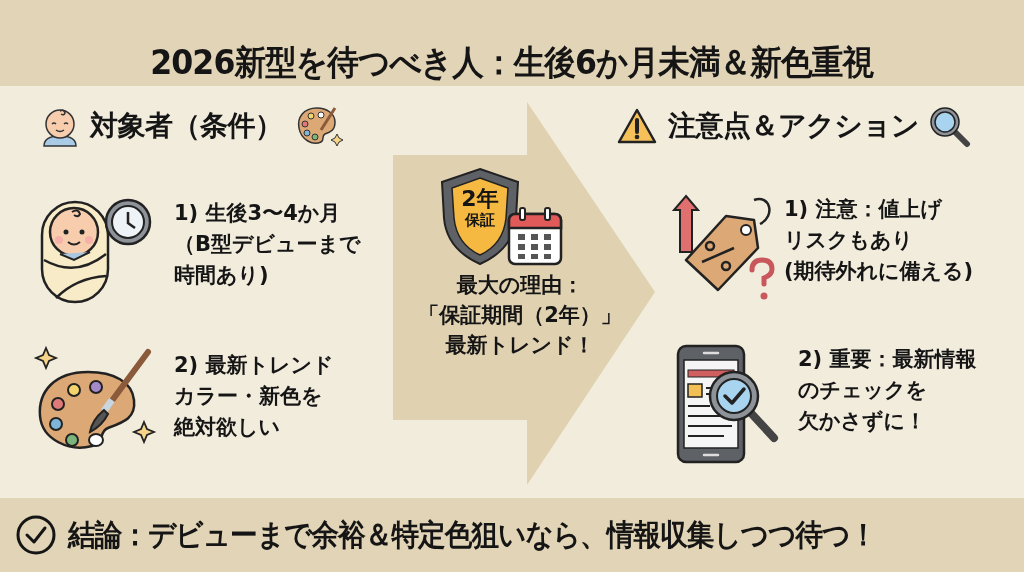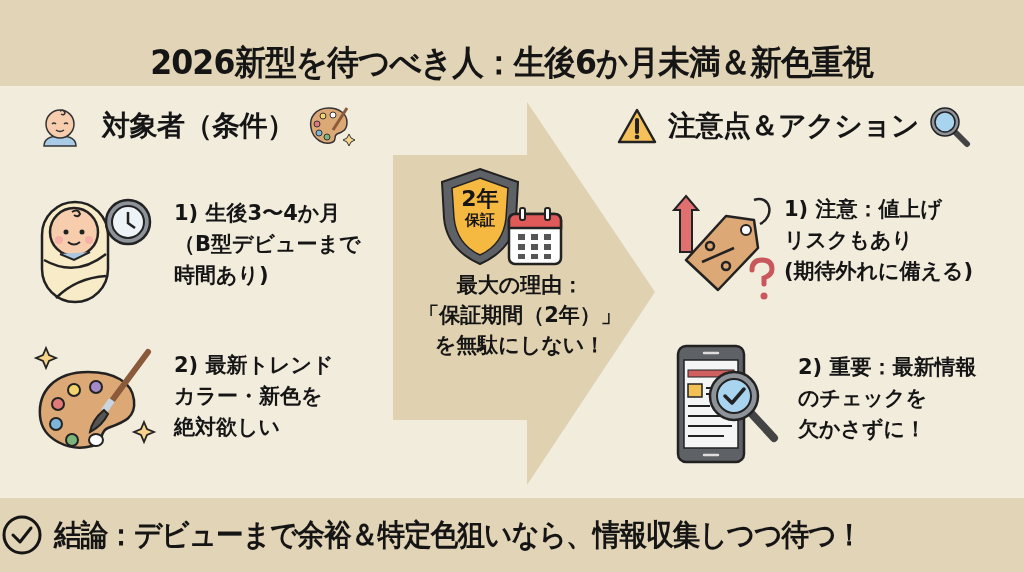--- a/index.html
+++ b/index.html
@@ -15,21 +15,21 @@
     background: #e2d4b6;
     display: flex; align-items: flex-end; justify-content: center;
   }
   .header h1 {
     font-size: 34px; font-weight: bold; letter-spacing: -1px;
     transform: scaleX(0.93);
   }
   .footer {
     position: absolute; left: 0; top: 498px; width: 1024px; height: 74px;
     background: #e2d4b6;
-    display: flex; align-items: center; 
+    display: flex; align-items: center; padding-left: 14px;
   }
   .footer .txt { font-size: 30px; font-weight: bold; margin-left: 10px; letter-spacing: -1px; transform-origin: left center; transform: scaleX(0.92); white-space: nowrap; }
   .arrow { position: absolute; left: 0; top: 0; width: 1024px; height: 572px; pointer-events: none; }
   .section-title {
     position: absolute; display: flex; align-items: center;
     font-size: 28px; font-weight: bold; letter-spacing: -0.5px;
   }
   .item { position: absolute; display: flex; align-items: flex-start; }
   .item .text {
     font-size: 21px; font-weight: bold; line-height: 31px; white-space: pre-line;
@@ -54,21 +54,21 @@
 <div class="section-title" style="left:38px; top:104px;">
   <span>
     <svg width="44" height="44" viewBox="0 0 44 44">
       <path d="M6 42 Q6 32 22 32 Q38 32 38 42 Z" fill="#a9cbe6" stroke="#333" stroke-width="1.5"></path>
       <circle cx="22" cy="20" r="14" fill="#f7cdae" stroke="#333" stroke-width="1.5"></circle>
       <path d="M22 7 q4 -2 5 2 q-1 3 -4 1" fill="none" stroke="#333" stroke-width="1.5"></path>
       <path d="M14 20 q2 -2 4 0 M26 20 q2 -2 4 0" fill="none" stroke="#333" stroke-width="1.5"></path>
       <path d="M18 26 q4 3 8 0" fill="none" stroke="#333" stroke-width="1.5"></path>
     </svg>
   </span>
-  <span style="margin-left:20px;">対象者（条件）</span>
+  <span style="margin-left:8px;">対象者（条件）</span>
   <span style="margin-left:12px;">
     <svg width="48" height="44" viewBox="0 0 48 44">
       <path d="M22 4 C8 4 2 14 4 24 C6 36 18 42 26 38 C30 36 26 32 30 30 C36 28 40 26 40 18 C40 10 32 4 22 4 Z" fill="#dca875" stroke="#333" stroke-width="1.5"></path>
       <circle cx="16" cy="12" r="3" fill="#f3d36b" stroke="#333"></circle>
       <circle cx="26" cy="11" r="3" fill="#fff" stroke="#333"></circle>
       <circle cx="10" cy="20" r="3" fill="#e07a7a" stroke="#333"></circle>
       <circle cx="12" cy="29" r="3" fill="#7db6d8" stroke="#333"></circle>
       <circle cx="20" cy="33" r="3" fill="#7bb57b" stroke="#333"></circle>
       <line x1="40" y1="4" x2="26" y2="26" stroke="#8b5a3a" stroke-width="3"></line>
       <path d="M42 30 l2 4 l4 2 l-4 2 l-2 4 l-2 -4 l-4 -2 l4 -2 z" fill="#f5d48a" stroke="#333" stroke-width="1"></path>
@@ -148,21 +148,21 @@
           <rect x="38" y="38" width="7" height="6"></rect>
         <rect x="12" y="48" width="7" height="5"></rect>
           <rect x="25" y="48" width="7" height="5"></rect>
           <rect x="38" y="48" width="7" height="5"></rect>
       </g>
     </svg>
   </span>
 </div>
 <div class="center-text">最大の理由：
 「保証期間（2年）」
-を無駄にしない！</div>
+最新トレンド！</div>
 
 <div class="section-title" style="left:616px; top:104px;">
   <span>
     <svg width="42" height="38" viewBox="0 0 42 38">
       <path d="M21 3 L39 35 L3 35 Z" fill="#f5c05a" stroke="#222" stroke-width="2.5" stroke-linejoin="round"></path>
       <line x1="21" y1="13" x2="21" y2="25" stroke="#222" stroke-width="4" stroke-linecap="round"></line>
       <circle cx="21" cy="30" r="2.3" fill="#222"></circle>
     </svg>
   </span>
   <span style="margin-left:10px;text-align:right;">注意点＆アクション</span>
@@ -208,21 +208,21 @@
       <line x1="14" y1="62" x2="36" y2="62" stroke="#222" stroke-width="2"></line>
       <line x1="14" y1="72" x2="58" y2="72" stroke="#222" stroke-width="2"></line>
       <line x1="14" y1="82" x2="58" y2="82" stroke="#222" stroke-width="2"></line>
       <line x1="14" y1="92" x2="50" y2="92" stroke="#222" stroke-width="2"></line>
       <line x1="76" y1="68" x2="100" y2="94" stroke="#444" stroke-width="8" stroke-linecap="round"></line>
       <circle cx="60" cy="52" r="24" fill="#8e939a" stroke="#222" stroke-width="2.5"></circle>
       <circle cx="60" cy="52" r="17" fill="#a8d4f0" stroke="#222" stroke-width="2"></circle>
       <path d="M51 52 L58 59 L70 45" fill="none" stroke="#222" stroke-width="3.5" stroke-linecap="round" stroke-linejoin="round"></path>
     </svg>
   </span>
-  <div class="text" style="margin-left:12px; margin-top:8px;">2) 重要：最新情報
+  <div class="text" style="margin-left:12px; ">2) 重要：最新情報
 のチェックを
 欠かさずに！</div>
 </div>
 
 <div class="footer">
   <span>
     <svg width="44" height="44" viewBox="0 0 44 44">
       <circle cx="22" cy="22" r="18" fill="none" stroke="#151515" stroke-width="3"></circle>
       <path d="M13 22 L20 29 L31 15" fill="none" stroke="#151515" stroke-width="3" stroke-linecap="round" stroke-linejoin="round"></path>
     </svg>

